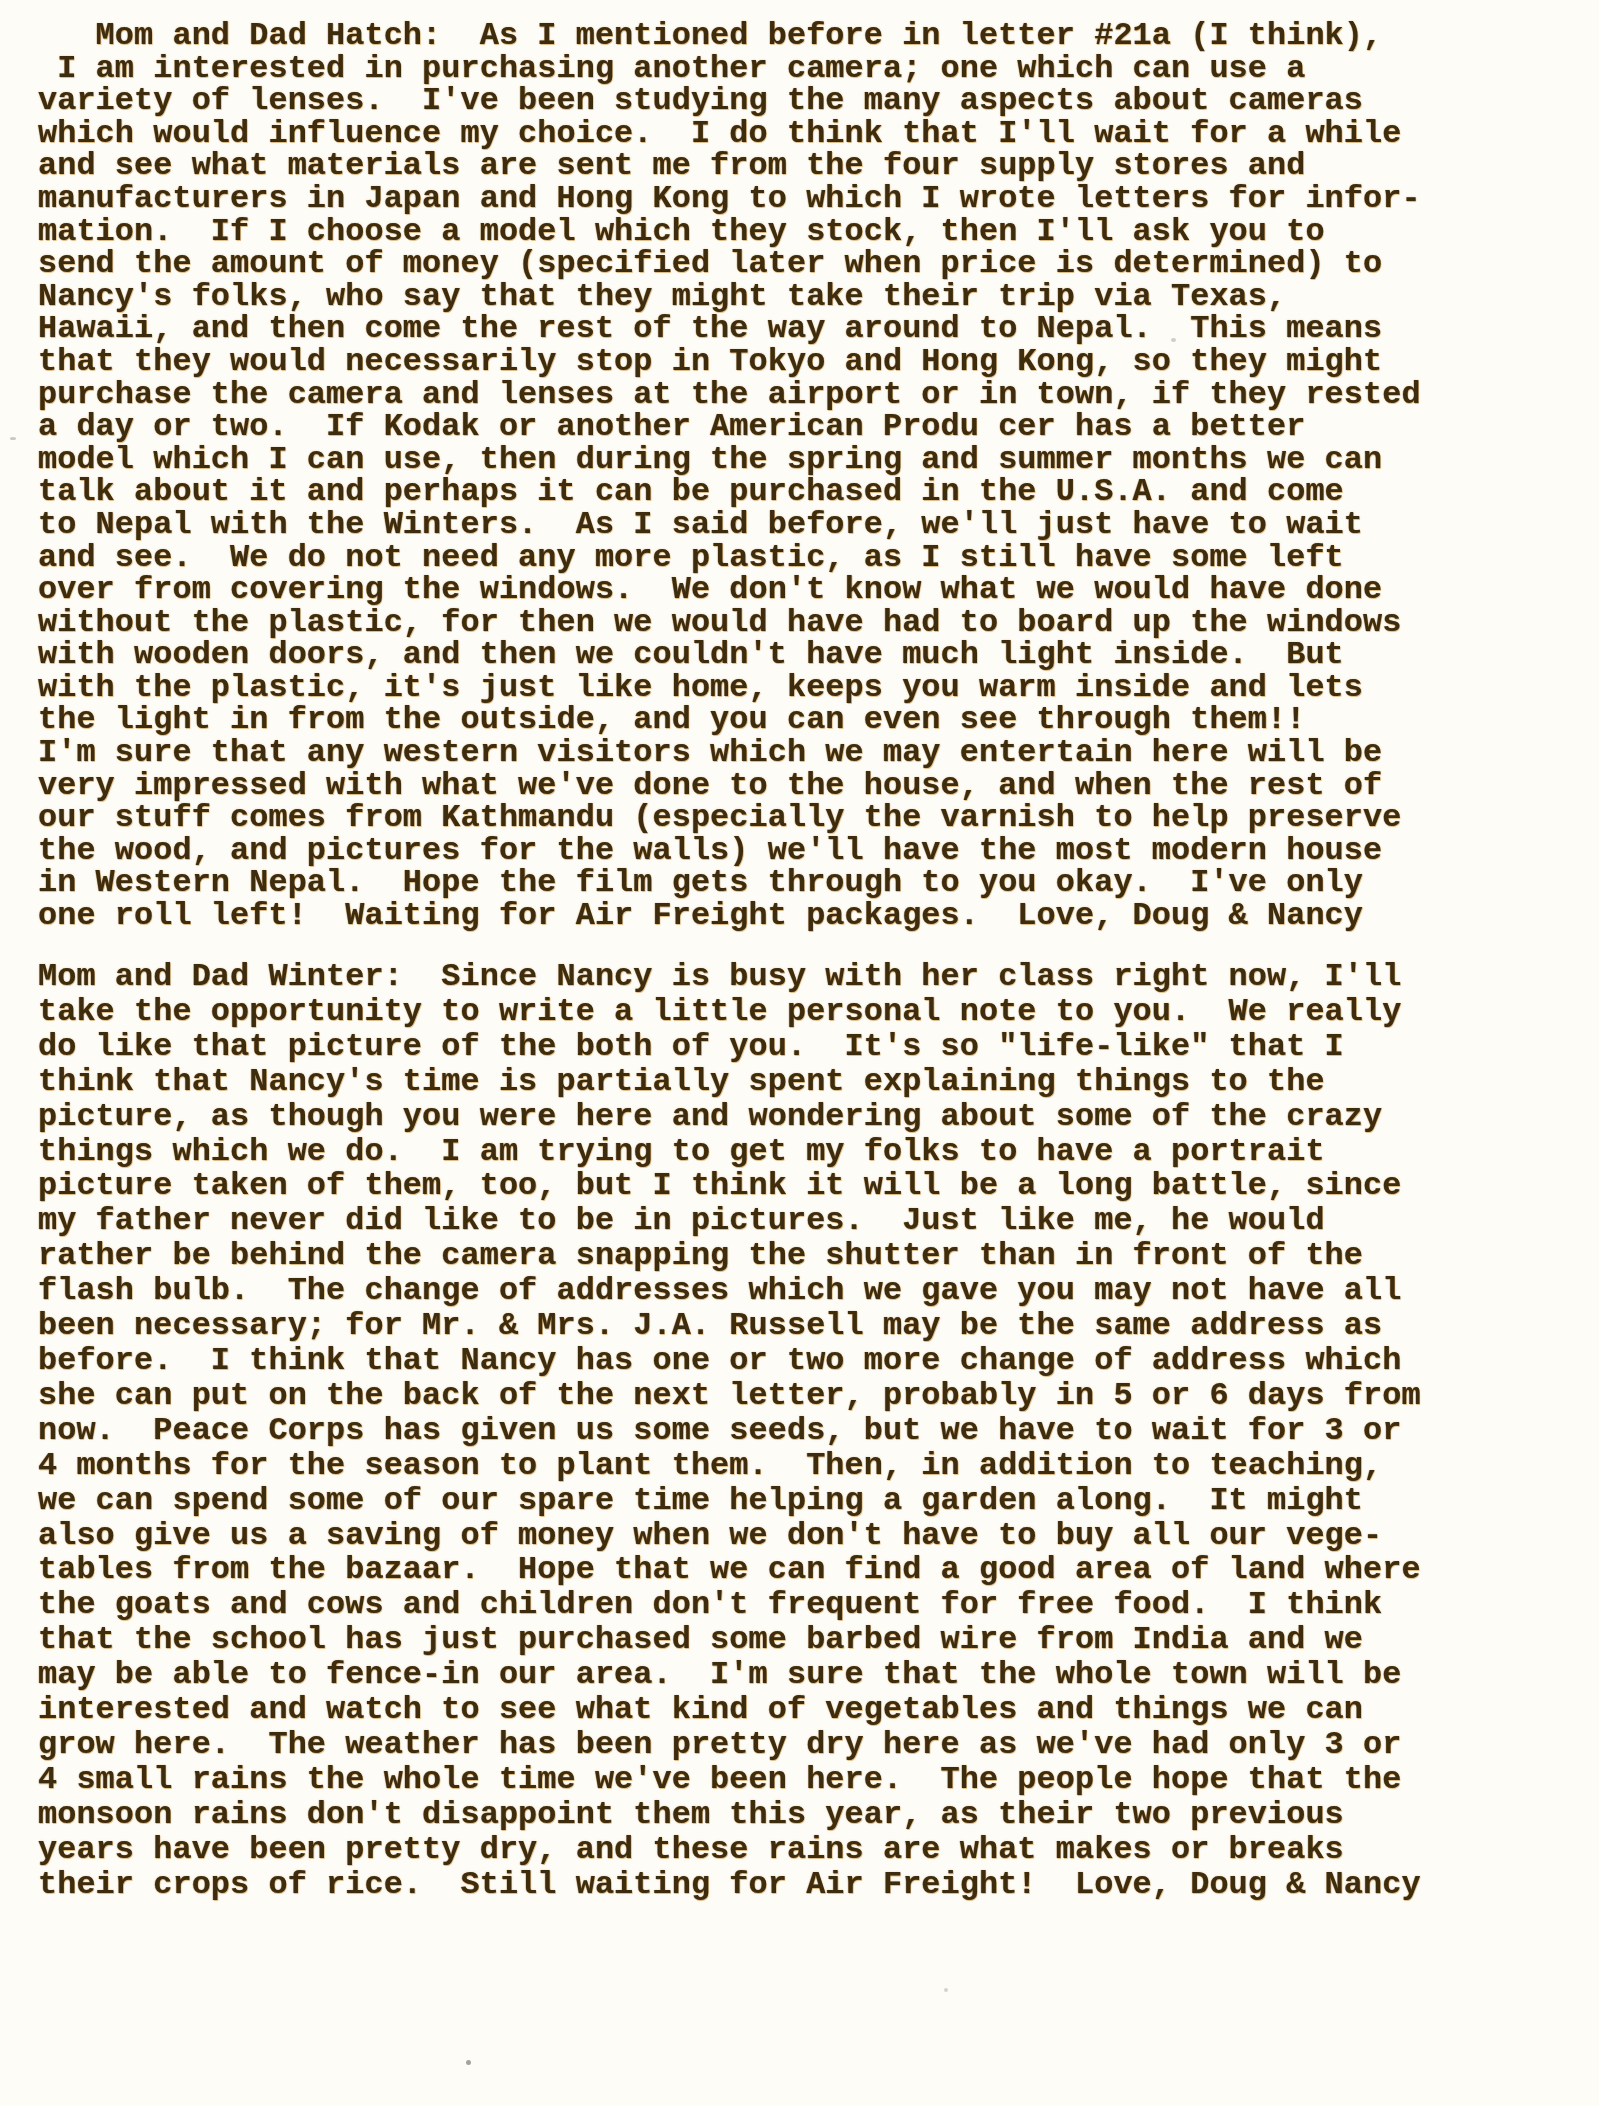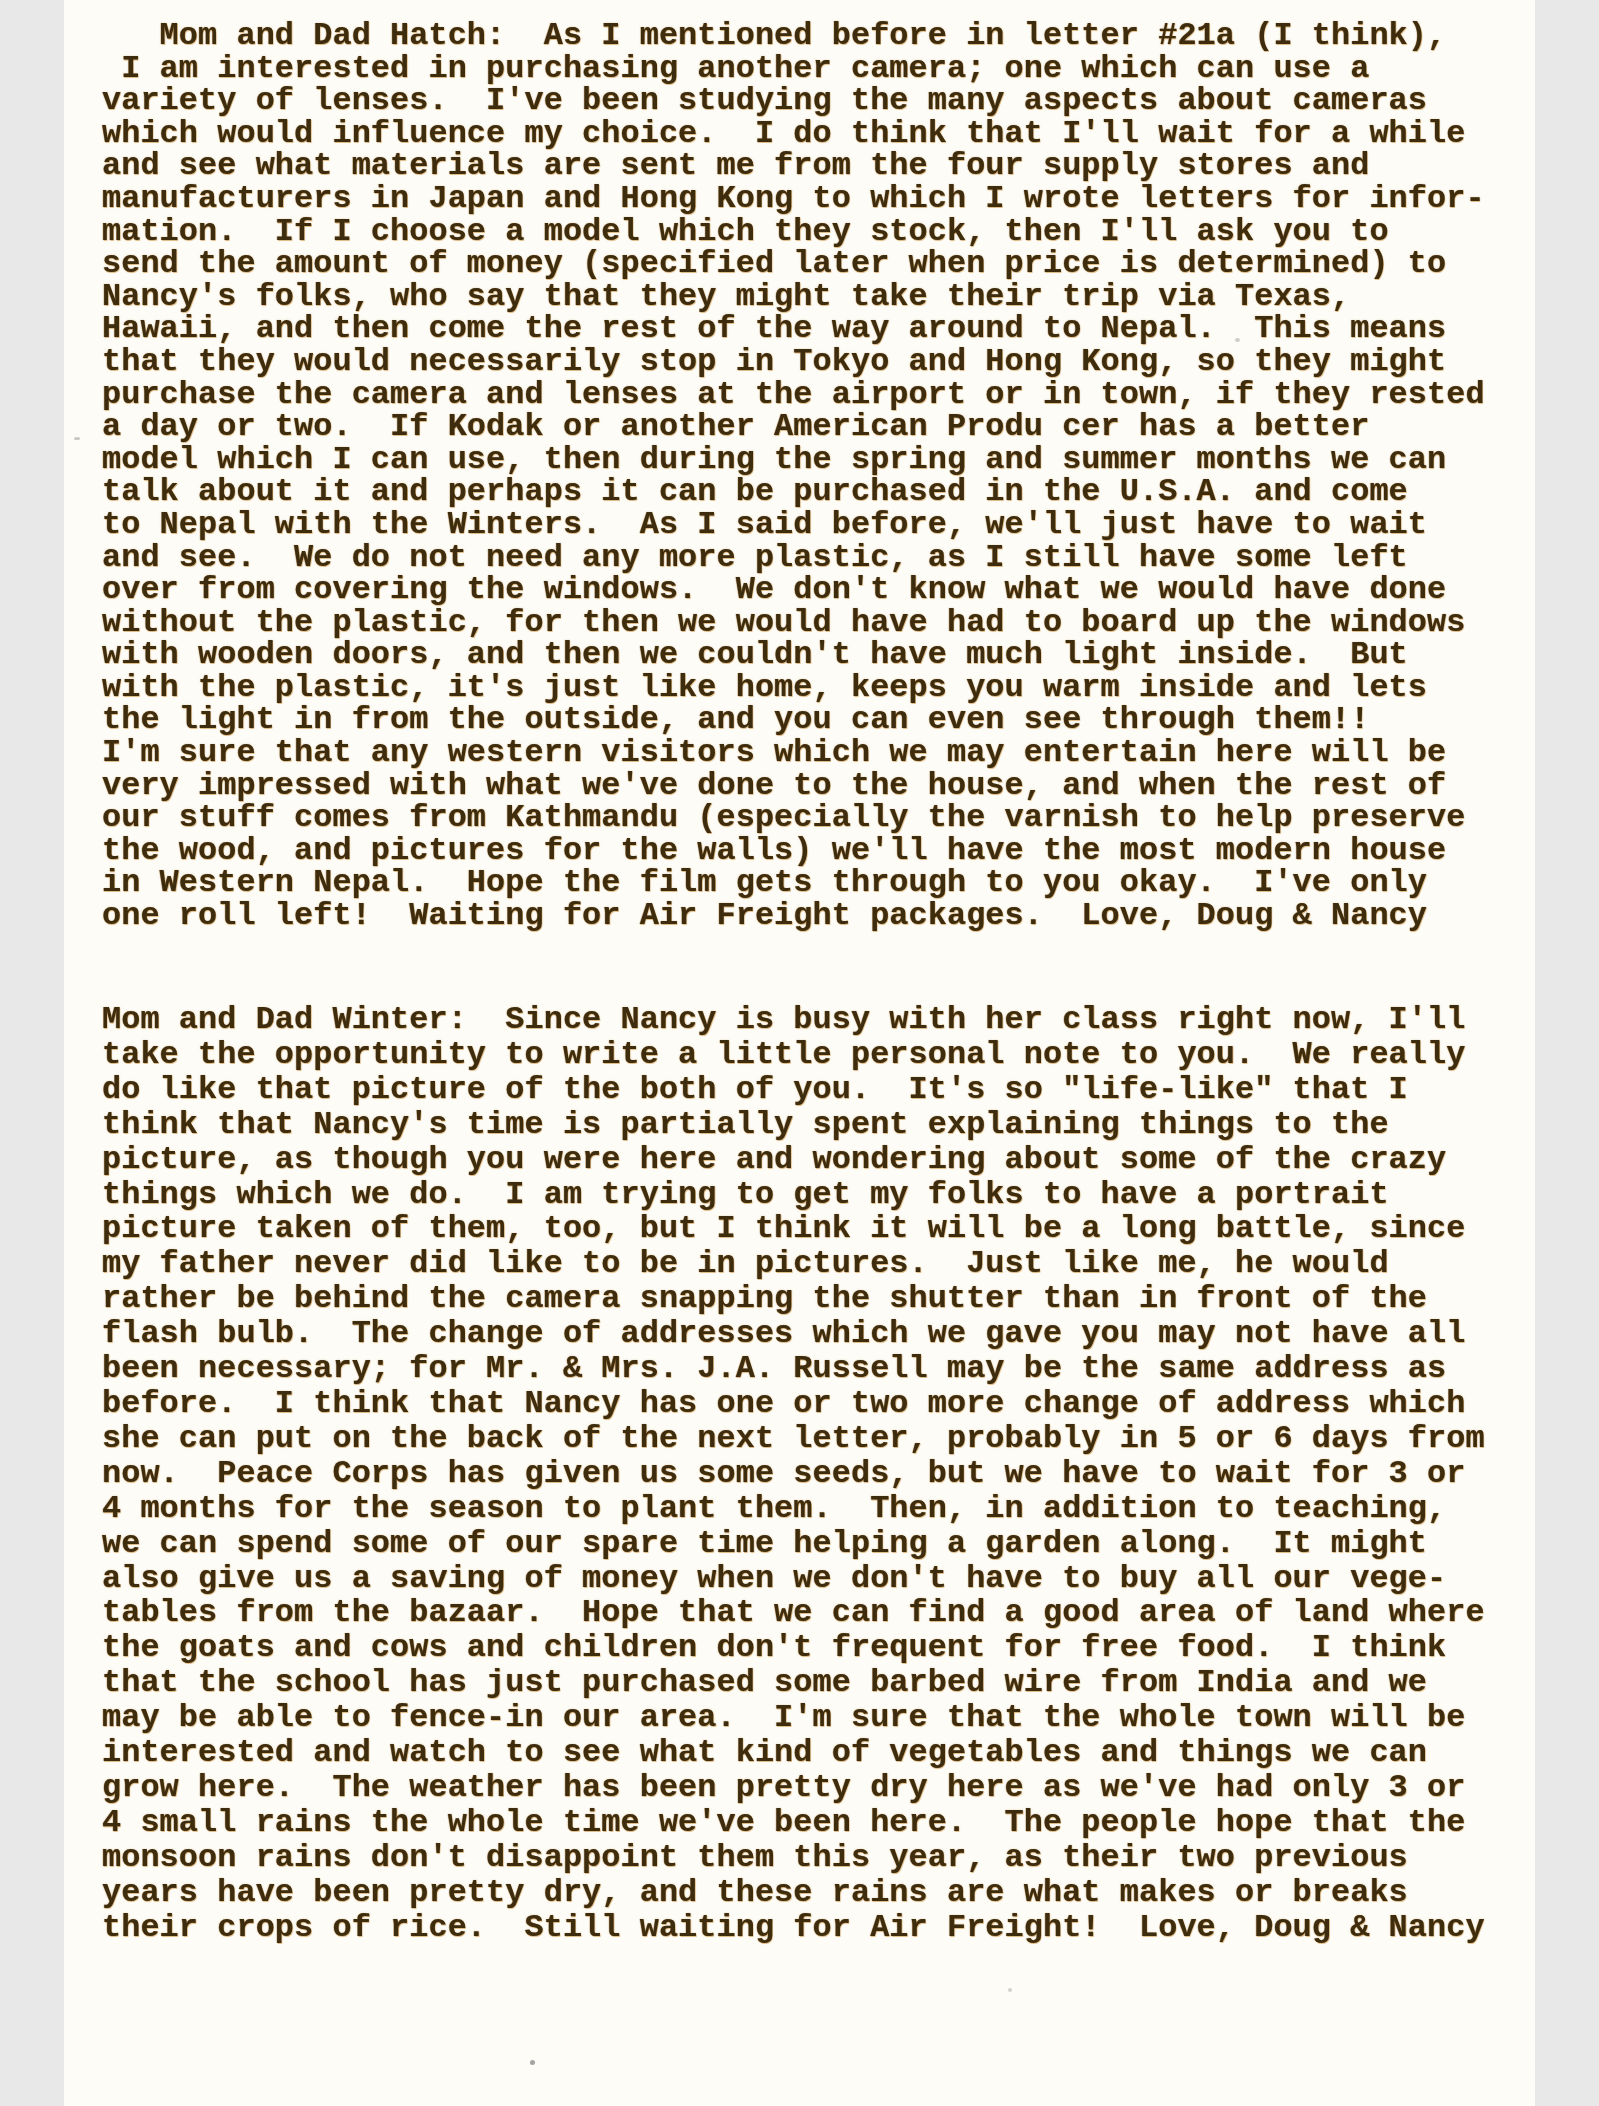--- a/index.html
+++ b/index.html
@@ -2,21 +2,21 @@
 <html><head>
 <meta charset="utf-8">
 <style>
   html, body {
     margin: 0;
     padding: 0;
     background: #e8e8e8;
   }
   .page {
     position: relative;
-    width: 1471px;
+    width: 1599px;
     height: 2106px;
     margin: 0 auto;
     background: #fdfcf7;
     overflow: hidden;
     font-family: "Liberation Mono", "DejaVu Sans Mono", monospace;
   }
   .para {
     position: absolute;
     left: 38px;
     margin: 0;
@@ -28,21 +28,21 @@
     text-shadow:
       0.6px 0.6px 0 rgba(198, 128, 28, 0.45),
       -0.5px 0 0 rgba(130, 78, 18, 0.35),
       0 0 2px rgba(168, 106, 22, 0.35);
   }
   .para-hatch {
     top: 20px;
     line-height: 32.6px;
   }
   .para-winter {
-    top: 1003px;
+    top: 960px;
     line-height: 34.9px;
   }
   .speck {
     position: absolute;
     background: #9a938a;
     border-radius: 50%;
     opacity: 0.7;
   }
   .speck-1 { left: 10px;  top: 437px;  width: 6px; height: 3px; opacity: 0.5; }
   .speck-2 { left: 1171px; top: 338px; width: 5px; height: 4px; opacity: 0.45; }

